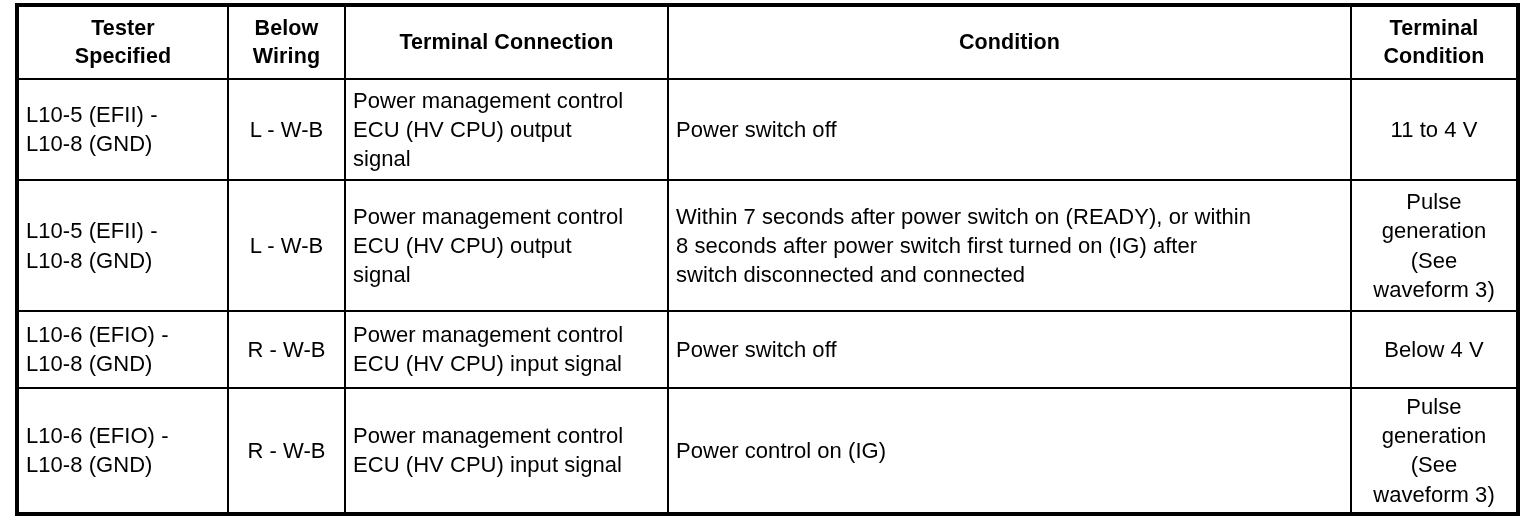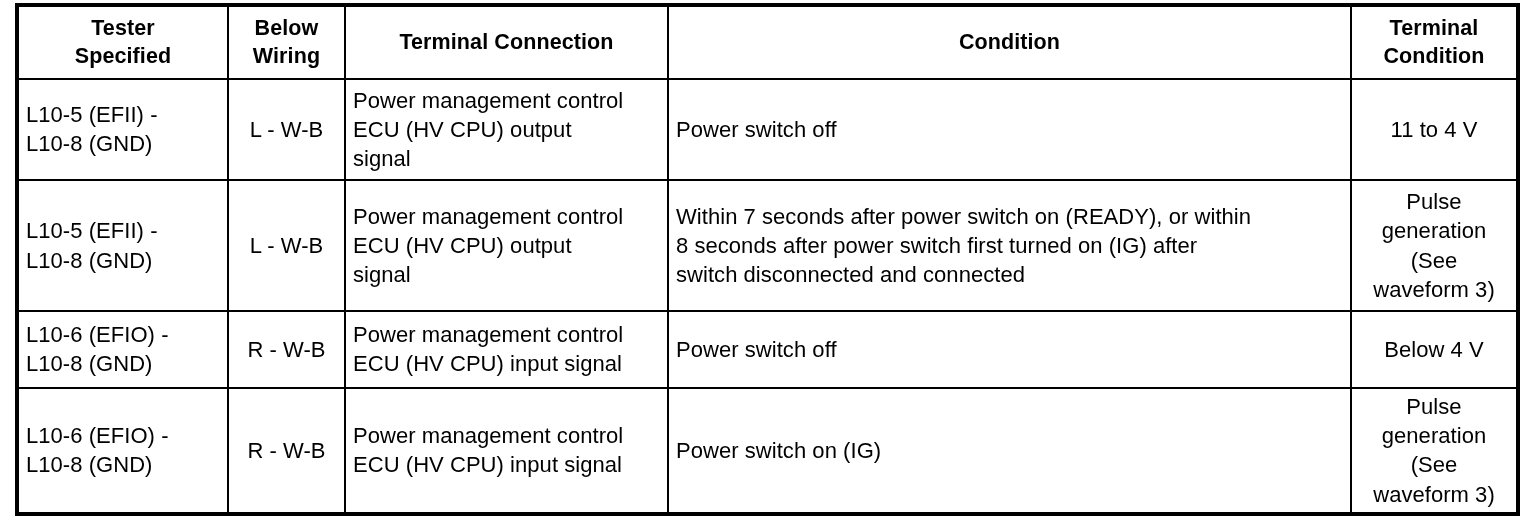--- a/index.html
+++ b/index.html
@@ -234,21 +234,21 @@
           </span>
         </td>
         <td class="align-left">
           <span class="cell">
             <span class="ln">Power management control</span>
             <span class="ln">ECU (HV CPU) input signal</span>
           </span>
         </td>
         <td class="align-left cond">
           <span class="cell">
-            <span class="ln">Power switch on (IG)</span>
+            <span class="ln">Power control on (IG)</span>
           </span>
         </td>
         <td class="align-center">
           <span class="cell">
             <span class="ln">Pulse</span>
             <span class="ln">generation</span>
             <span class="ln">(See</span>
             <span class="ln">waveform 3)</span>
           </span>
         </td>

